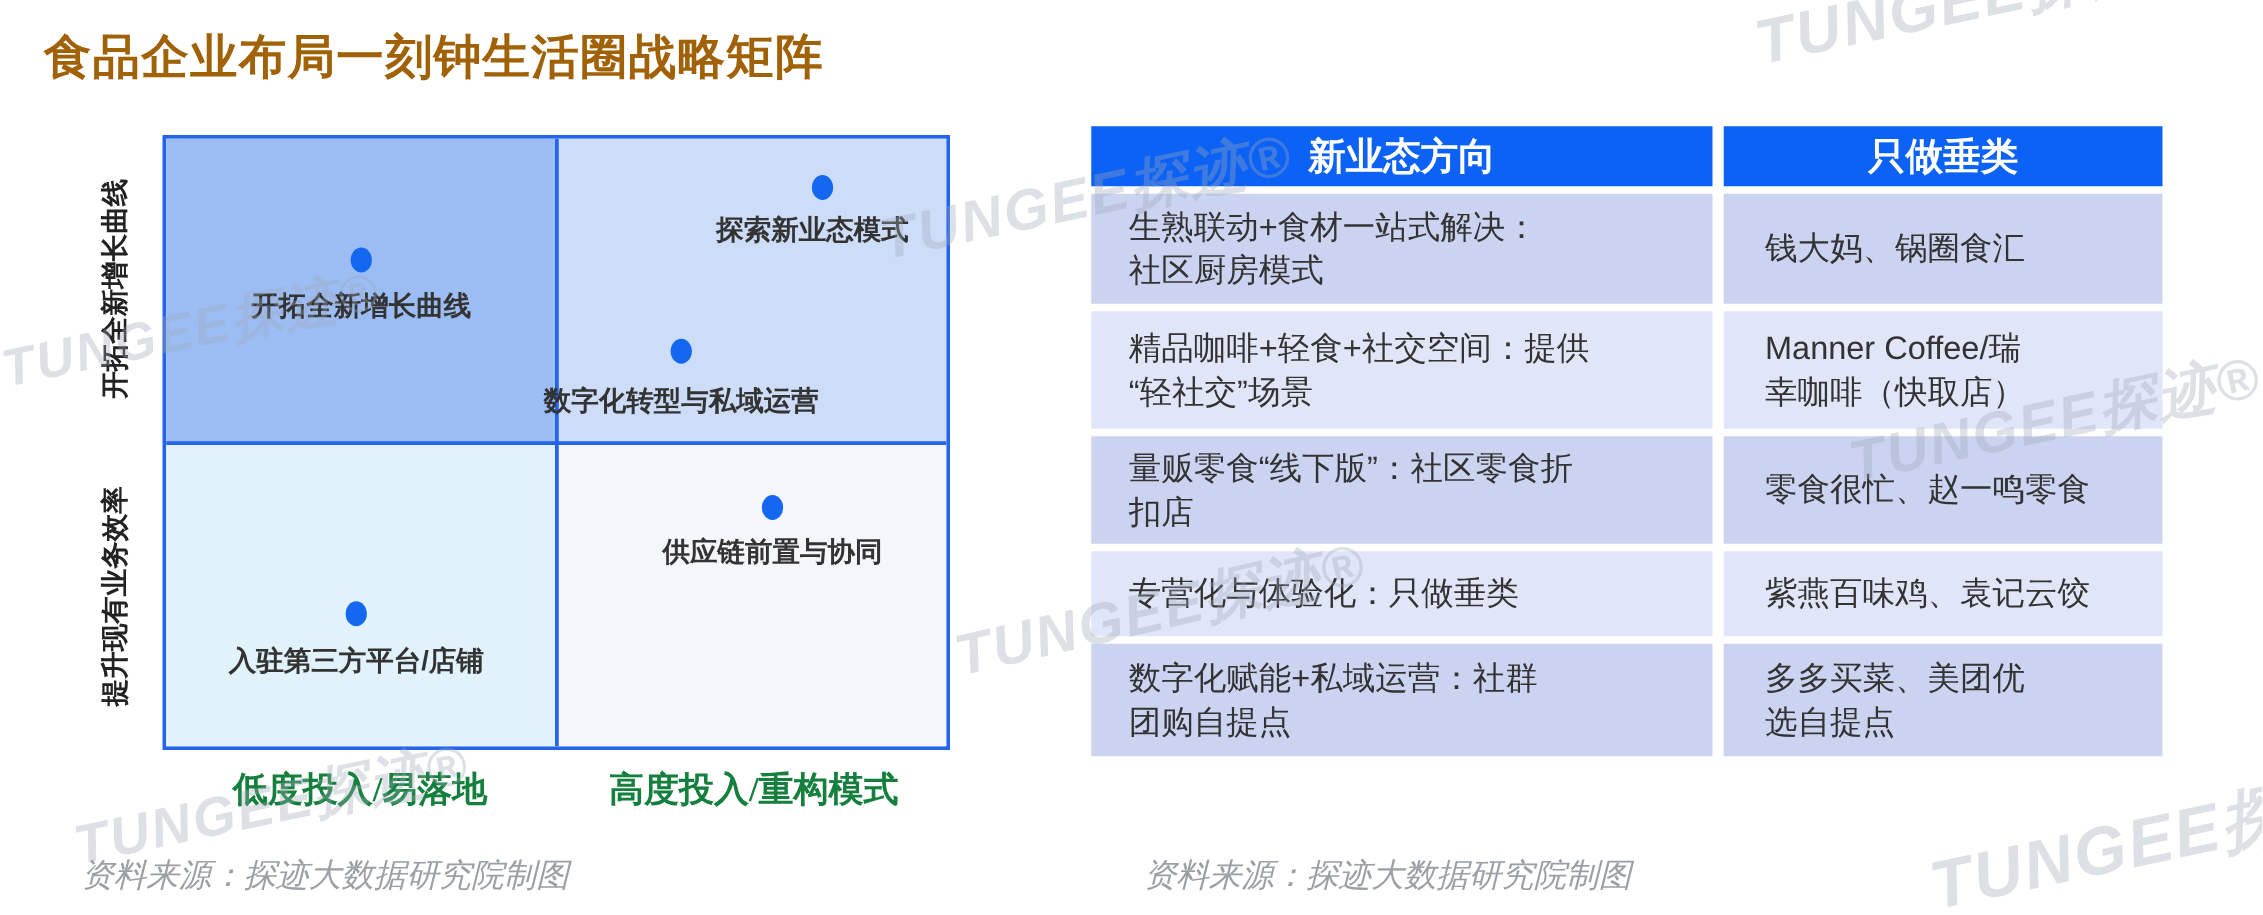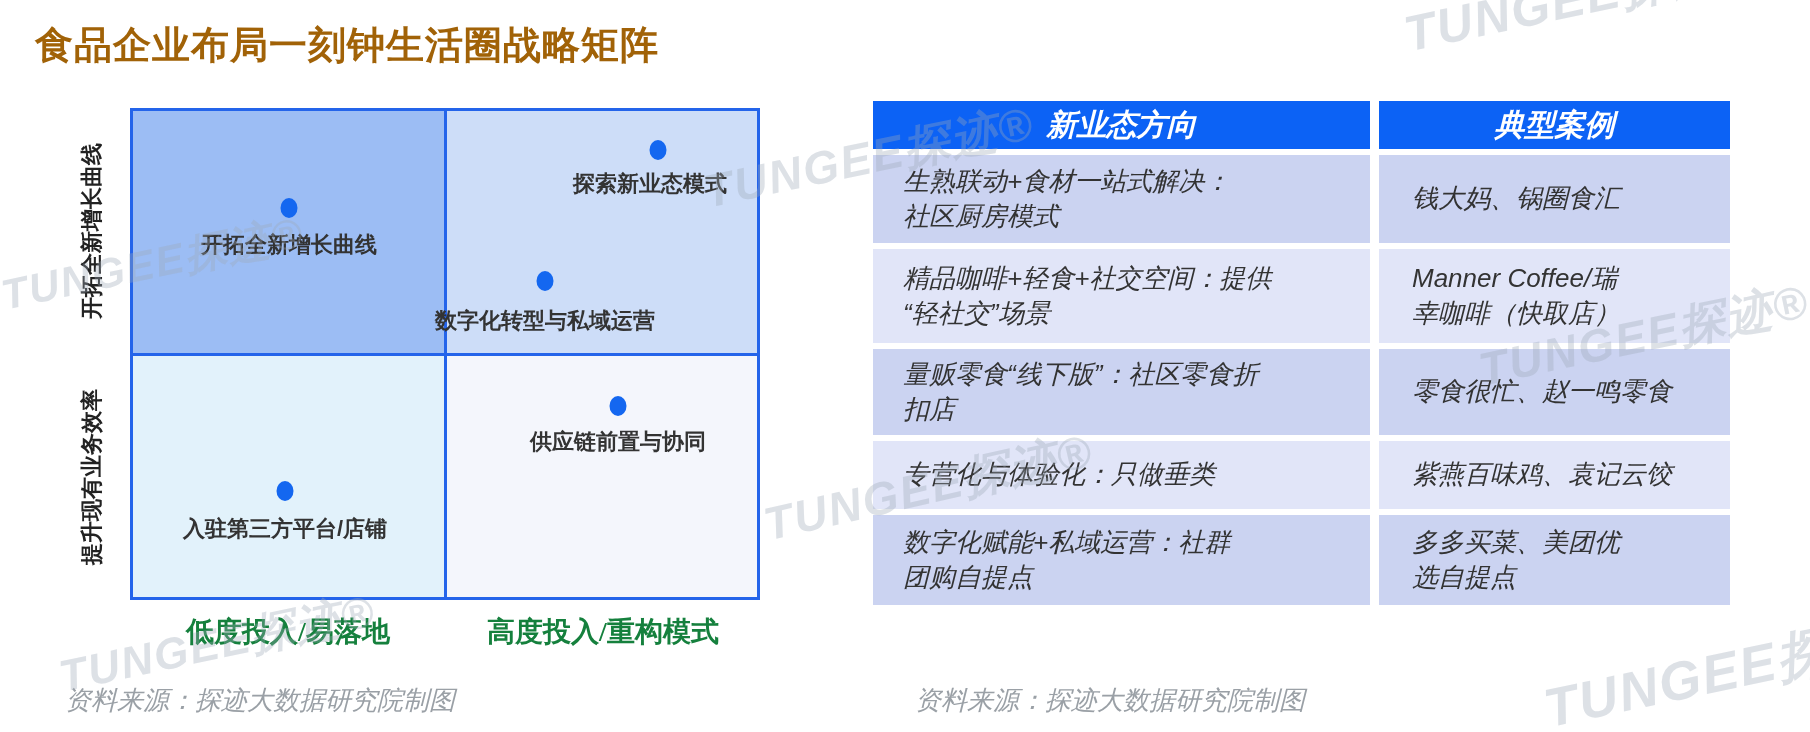--- a/index.html
+++ b/index.html
@@ -39,21 +39,20 @@
   .xaxis{
     position:absolute;transform:translateX(-50%);font-size:28px;font-weight:700;color:#15803d;
     white-space:nowrap;
     font-family:Liberation Serif, serif;
   }
   
   .cases-table{
     position:absolute;left:873px;top:101px;width:857px;
     display:grid;grid-template-columns:497px 351px;column-gap:9px;row-gap:6px;
     grid-template-rows:48px 88px 94px 86px 68px 90px;
-    font-style:italic;
   }
   .th{
     background:#0c62f5;color:#fff;font-size:30px;font-weight:700;
     display:flex;align-items:center;justify-content:center;
   }
   .td{
     font-size:26px;color:#333;display:flex;align-items:center;
     line-height:1.35;white-space:pre-line;box-sizing:border-box;
   }
   .td.c1{padding-left:30px;padding-right:14px;}
@@ -102,21 +101,21 @@
   <div class="pt" style="left:285px;top:491px;"></div>
   <div class="plabel" style="left:285px;top:529px;">入驻第三方平台/店铺</div>
 
   <div class="yaxis" style="left:-31px;top:220px;">开拓全新增长曲线</div>
   <div class="yaxis" style="left:-31px;top:466px;">提升现有业务效率</div>
   <div class="xaxis" style="left:288px;top:613px;">低度投入/易落地</div>
   <div class="xaxis" style="left:603px;top:613px;">高度投入/重构模式</div>
 
   <div class="cases-table">
     <div class="th">新业态方向</div>
-    <div class="th">典型案例</div>
+    <div class="th">只做垂类</div>
 
     <div class="td c1 row-odd">生熟联动+食材一站式解决：
 社区厨房模式</div>
     <div class="td c2 row-odd">钱大妈、锅圈食汇</div>
 
     <div class="td c1 row-even">精品咖啡+轻食+社交空间：提供
 “轻社交”场景</div>
     <div class="td c2 row-even">Manner Coffee/瑞
 幸咖啡（快取店）</div>
 

